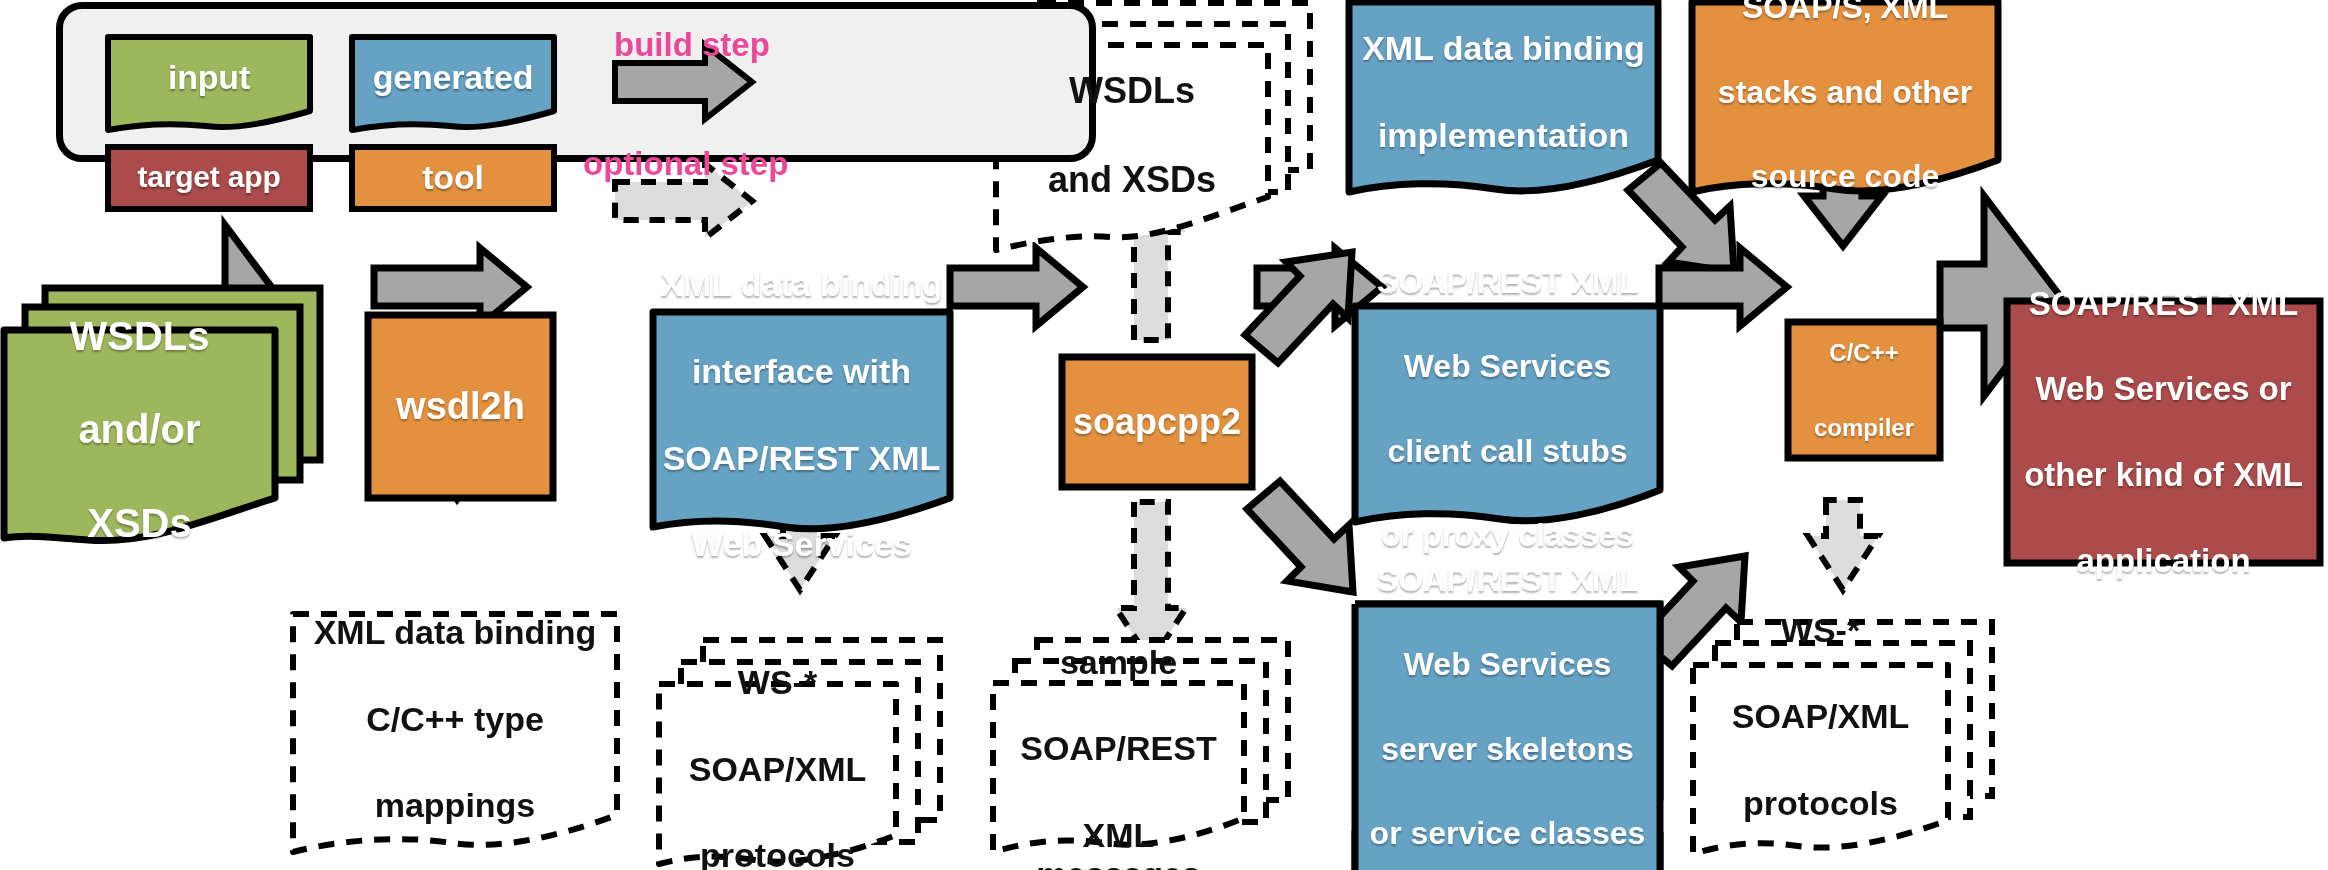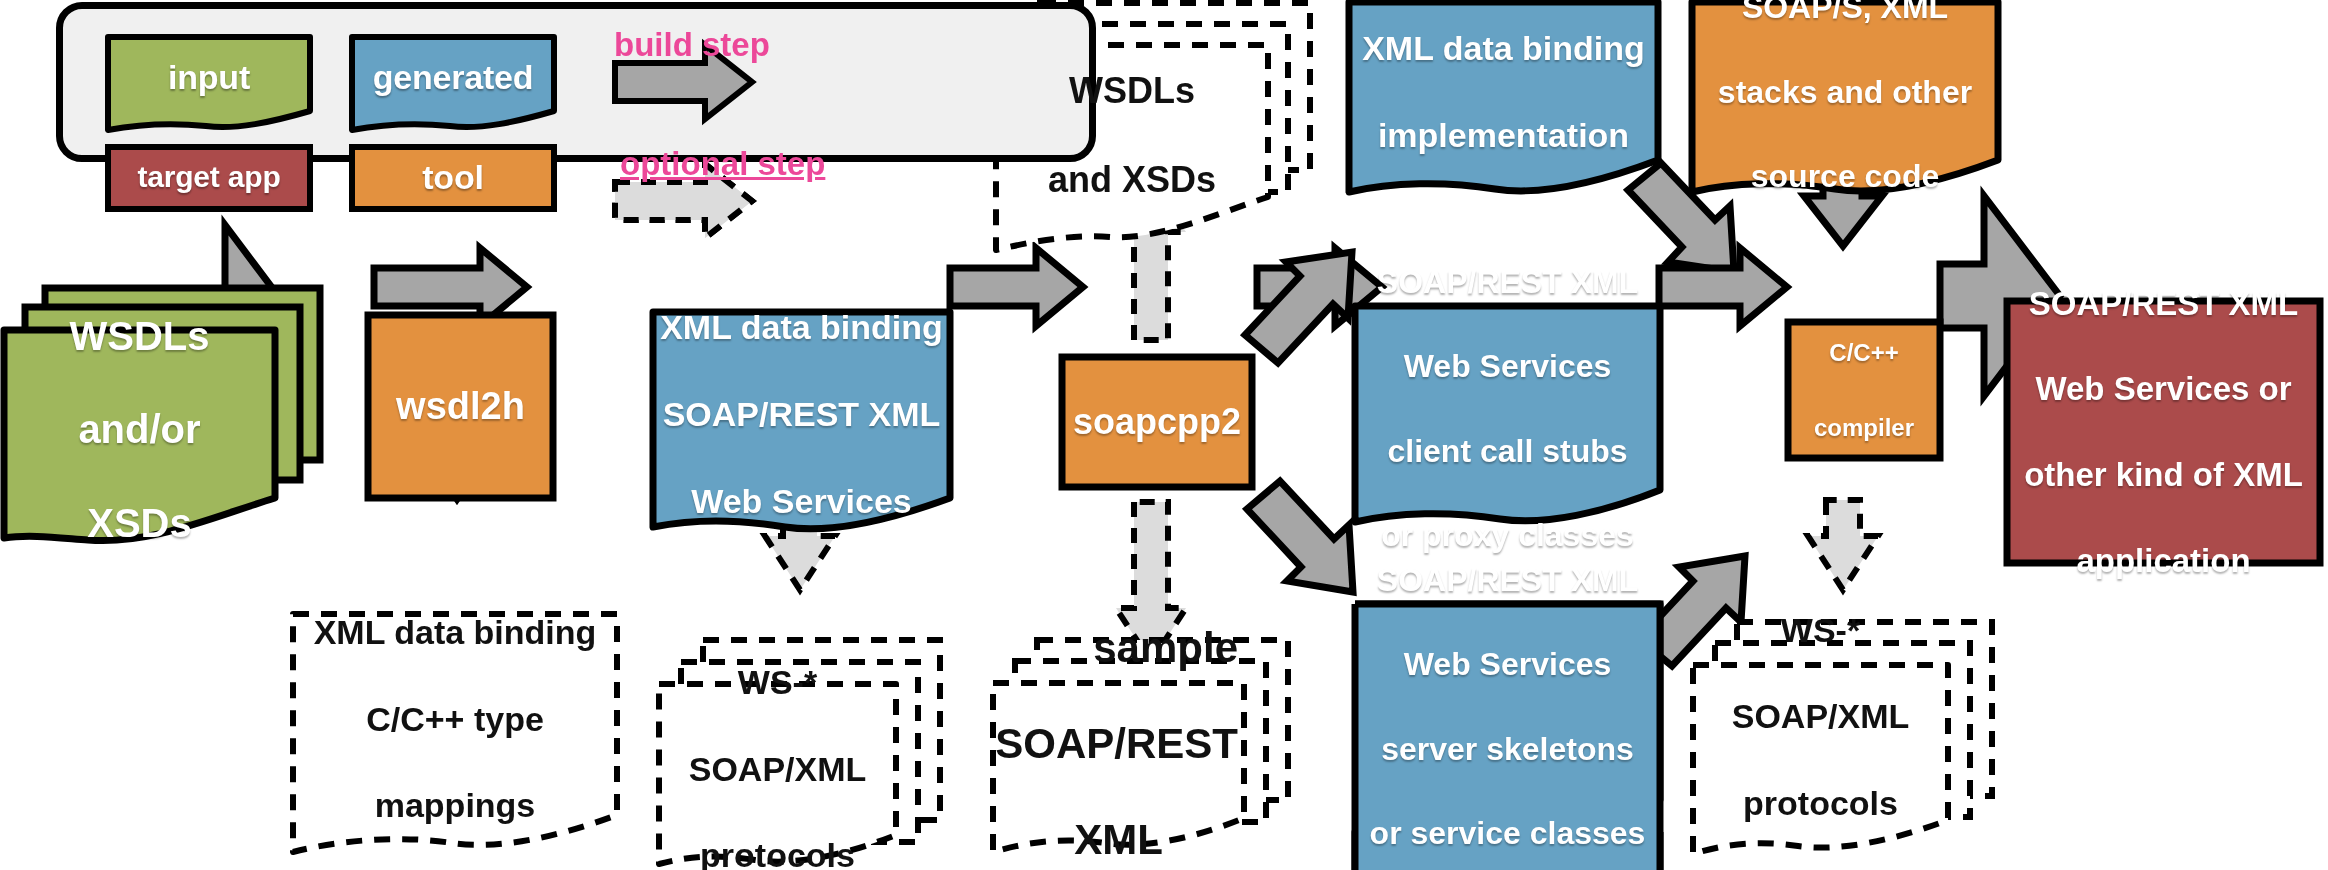--- a/index.html
+++ b/index.html
@@ -226,39 +226,40 @@
     <span class="lbl">input</span>
   </div>
   <div class="abs lg-chip" style="left:108px;top:147px;width:202px;height:62px;">
     <span class="lbl" style="font-size:30px;">target app</span>
   </div>
   <div class="abs lg-chip" style="left:352px;top:147px;width:202px;height:62px;">
     <span class="lbl">tool</span>
   </div>
 
   <div class="lg-txt abs" style="left:614px;top:26px;">build step</div>
-  <div class="lg-txt abs" style="left:620px;top:145px;text-decoration:underline;">optional step</div>
+  <div class="lg-txt abs" style="left:583px;top:145px;">optional step</div>
 
   <div class="abs" style="left:4px;top:330px;width:271px;height:200px;">
     <div class="boxtxt" style="font-size:40px;">
       <span class="ln">WSDLs</span>
       <span class="ln">and/or</span>
       <span class="ln">XSDs</span>
     </div>
   </div>
 
   <div class="abs" style="left:368px;top:315px;width:185px;height:183px;">
     <div class="boxtxt" style="font-size:38px;">
       <span class="ln">wsdl2h</span>
     </div>
   </div>
 
   <div class="abs" style="left:653px;top:312px;width:297px;height:205px;">
     <div class="boxtxt" style="font-size:34px;">
       <span class="ln">XML data binding</span>
+      <span class="ln">interface with</span>
       <span class="ln">SOAP/REST XML</span>
       <span class="ln">Web Services</span>
     </div>
   </div>
 
   <div class="abs" style="left:1062px;top:357px;width:190px;height:130px;">
     <div class="boxtxt" style="font-size:36px;">
       <span class="ln">soapcpp2</span>
     </div>
   </div>
@@ -329,21 +330,21 @@
 
   <div class="abs" style="left:659px;top:684px;width:237px;height:170px;">
     <div class="boxtxt dark" style="font-size:34px;">
       <span class="ln">WS-*</span>
       <span class="ln">SOAP/XML</span>
       <span class="ln">protocols</span>
     </div>
   </div>
 
   <div class="abs" style="left:993px;top:683px;width:251px;height:170px;">
-    <div class="boxtxt dark" style="font-size:42px;align-items:flex-end;">
+    <div class="boxtxt dark" style="font-size:34px;">
       <span class="ln">sample</span>
       <span class="ln">SOAP/REST</span>
       <span class="ln">XML messages</span>
     </div>
   </div>
 
   <div class="abs" style="left:1693px;top:665px;width:255px;height:190px;">
     <div class="boxtxt dark" style="font-size:34px;">
       <span class="ln">WS-*</span>
       <span class="ln">SOAP/XML</span>

